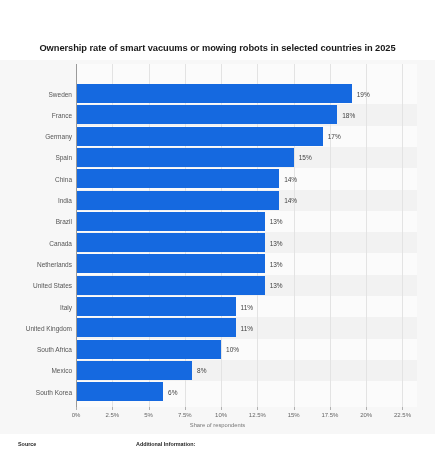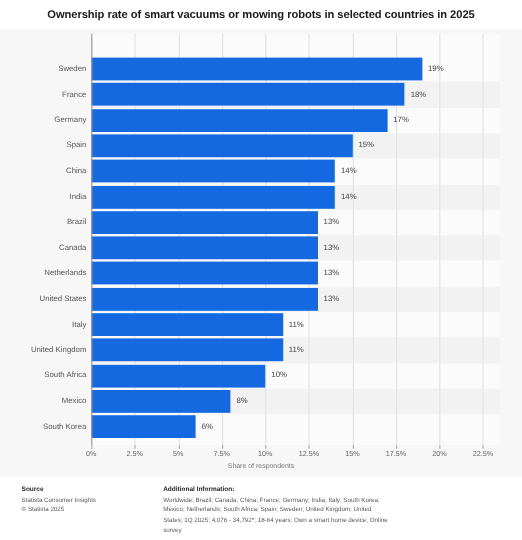--- a/index.html
+++ b/index.html
@@ -11,20 +11,21 @@
     font-family: "Liberation Sans", sans-serif;
     color: #3b3b3b;
     overflow: hidden;
     position: relative;
   }
   #page {
     width: 435px; height: 408px;
     position: relative;
     background: #ffffff;
     box-sizing: border-box;
+    margin-top: 36px;
   }
 
   
   .title-bar {
     position: absolute;
     left: 0; top: 0;
     width: 435px; height: 24px;
     display: flex; align-items: center; justify-content: center;
     background: #ffffff;
   }

